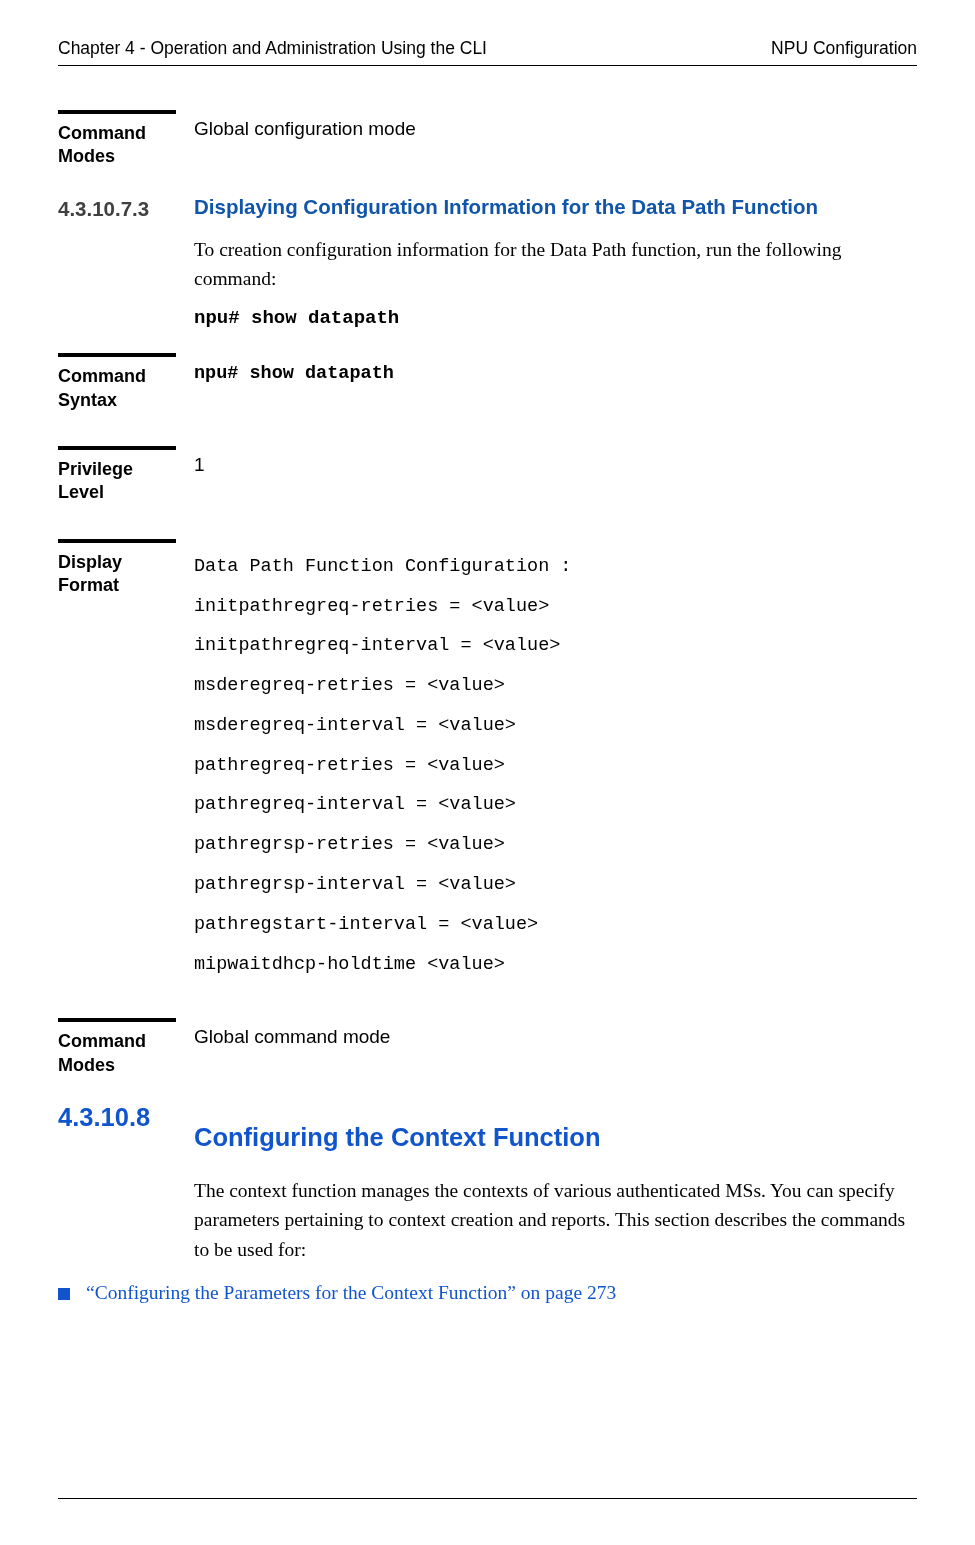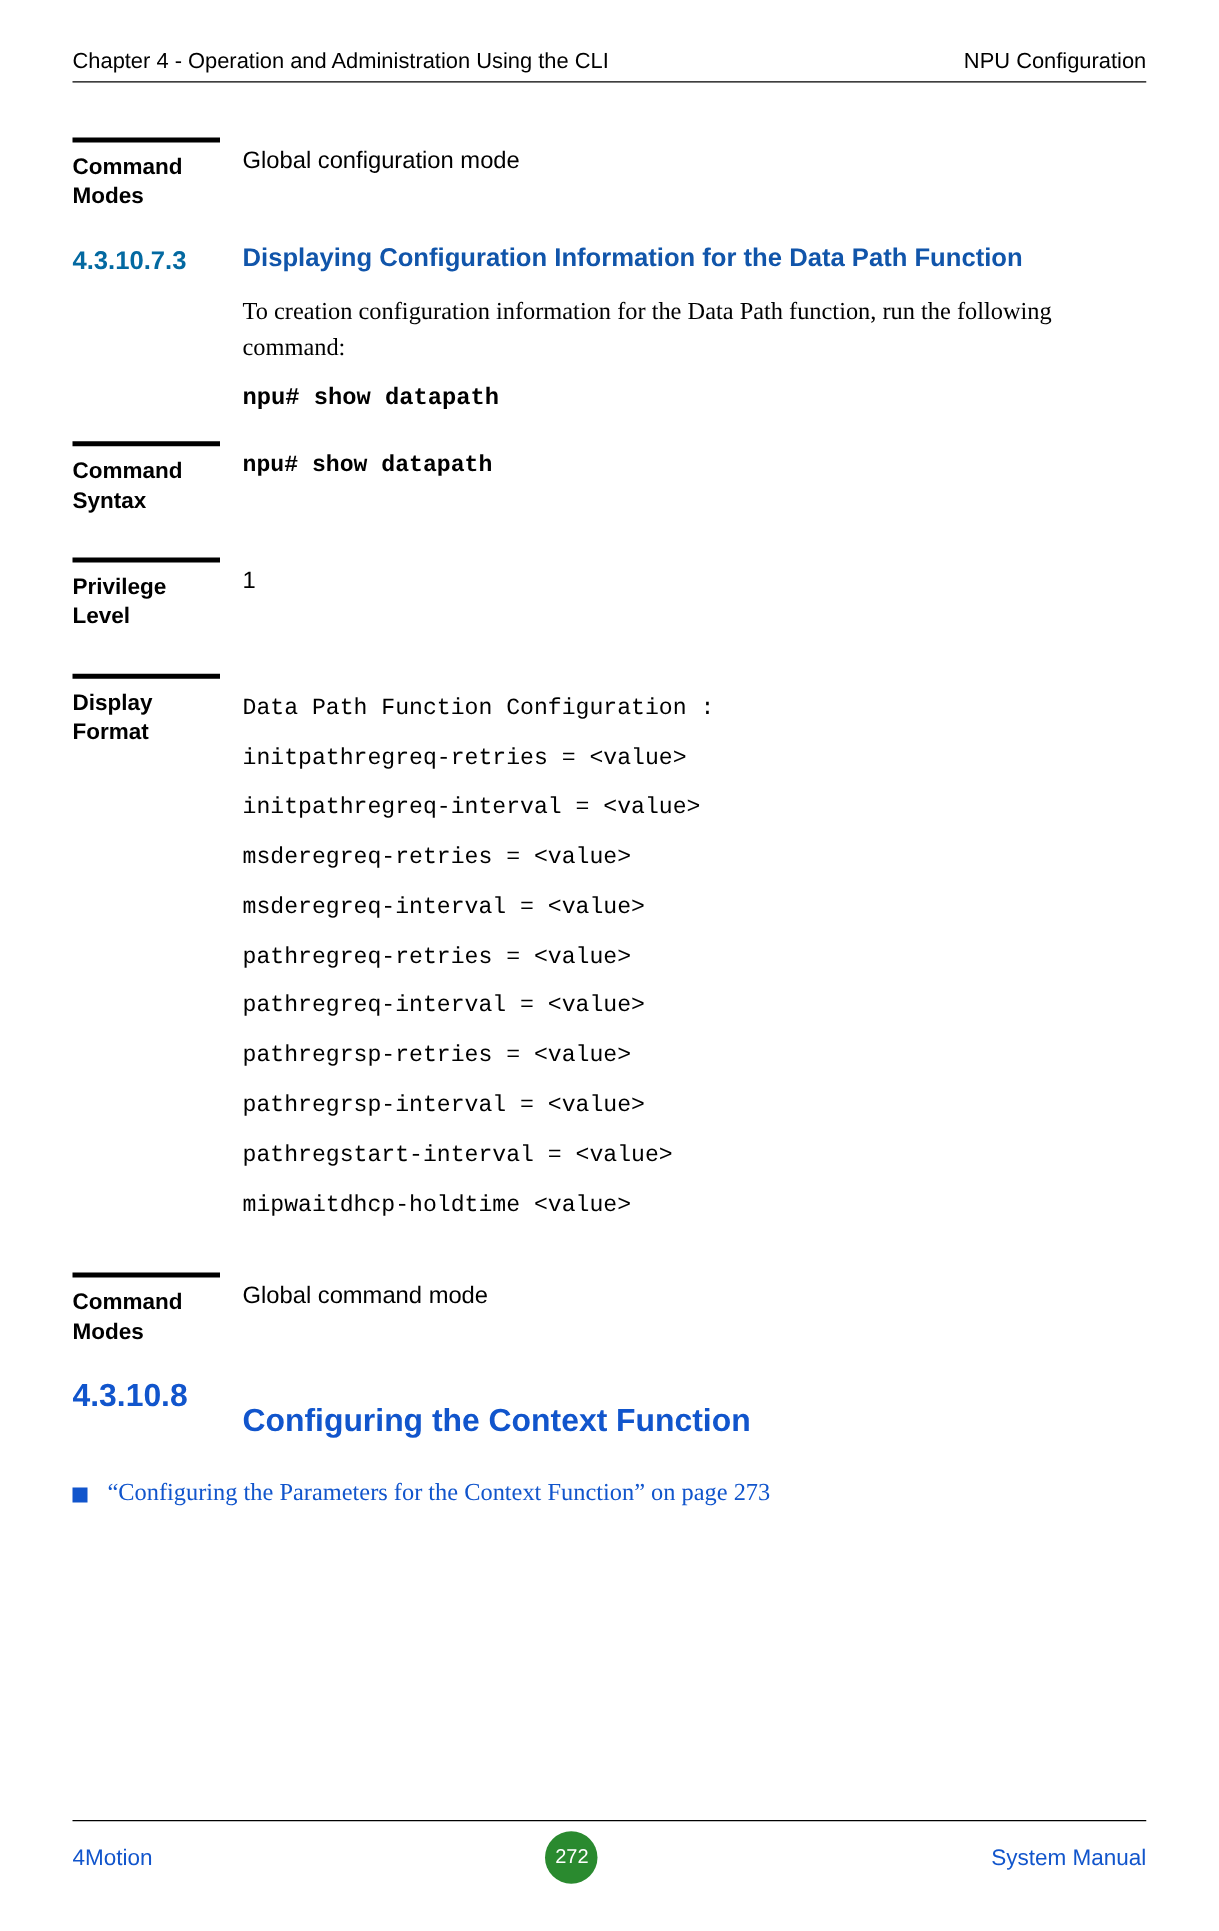--- a/index.html
+++ b/index.html
@@ -84,21 +84,21 @@
   }
   .sec-num {
     width: 136px;
     flex: 0 0 136px;
     font-family: Arial, Helvetica, sans-serif;
     font-weight: bold;
   }
   .sec-body {
     flex: 1 1 auto;
   }
-  .h3-row .sec-num { color: #0369a1; font-size: 20.5px; padding-top: 2px;}
+  .h3-row .sec-num { color: #404040; font-size: 20.5px; padding-top: 2px;}
   .h3-title { color:#1155aa; font-family: Arial, Helvetica, sans-serif; font-weight:bold; font-size:20.5px; margin-bottom:6px;}
   .h2-row .sec-num { color:#1155cc; font-size:25.5px;}
   .h2-title { color:#1155cc; font-family: Arial, Helvetica, sans-serif; font-weight:bold; font-size:25.5px; margin-bottom:14px;margin-top:20px;}
   .body-serif {
     font-family: Georgia, 'Times New Roman', serif;
     font-size: 19.5px;
     line-height: 1.5;
     margin: 4px 0 14px 0;
   }
   .cmd-line {
@@ -249,32 +249,28 @@
       </div>
       <div class="def-body sans-body">Global command mode</div>
     </div>
 
     <div class="section-row h2-row" style="margin-top:4px;">
       <div class="sec-num">4.3.10.8</div>
       <div class="sec-body">
         <div class="h2-title">Configuring the Context Function</div>
       </div>
     </div>
+    <div class="body-serif after-num">The context function manages the contexts of various authenticated MSs. You can specify parameters pertaining to context creation and reports. This section describes the commands to be used for:</div>
 
     <div class="bullet-row">
       <div class="bullet-square"></div>
       <a href="#" class="link-look">
         <span class="bullet-text">“Configuring the Parameters for the Context Function” on page 273</span>
       </a>
     </div>
 
   </div>
 
   <div class="footer">
     <hr class="footer-rule">
-    <div class="footer-row">
-      <a href="#" class="link-look">4Motion</a>
-      <span class="page-badge">272</span>
-      <a href="#" class="link-look">System Manual</a>
-    </div>
   </div>
 
 </div>
 
 </body></html>

